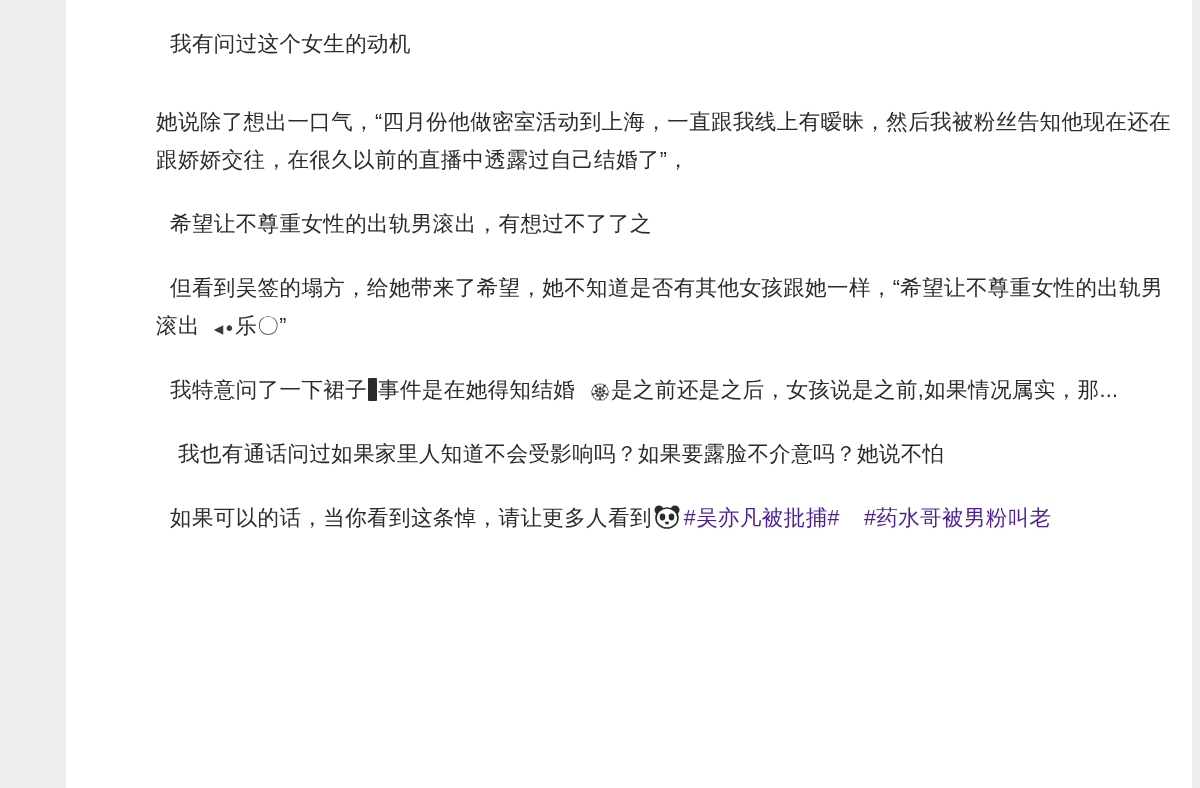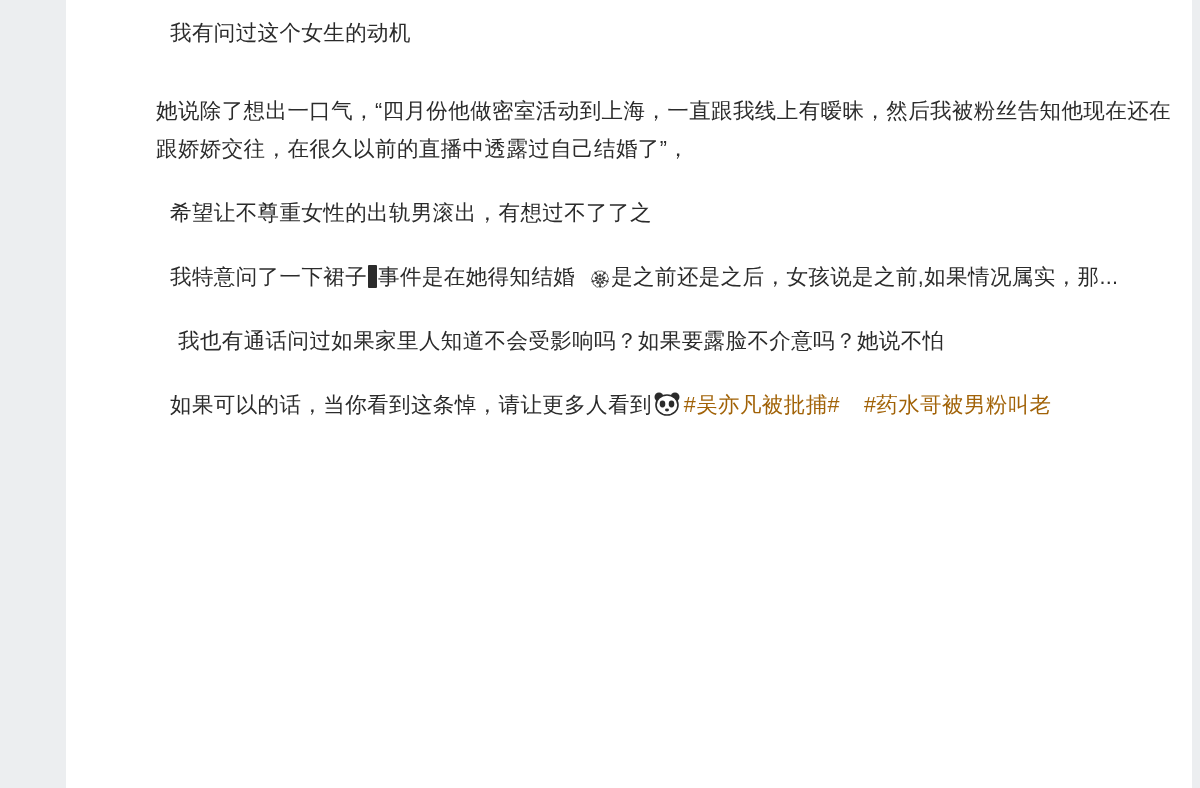--- a/index.html
+++ b/index.html
@@ -36,21 +36,21 @@
     height: 788px;
     background: #eceef0;
   }
   .content {
     position: absolute;
     left: 66px;
     top: 0;
     width: 1126px;
     height: 788px;
     background: #ffffff;
-    padding: 14px 20px 0 90px;
+    padding: 25px 20px 0 90px;
     box-sizing: border-box;
   }
   .para {
     color: #2b2b2b;
     font-size: 21.5px;
     line-height: 38px;
     letter-spacing: 0.4px;
     margin: 0 0 24px 0;
     white-space: normal;
     word-break: break-all;
@@ -91,21 +91,21 @@
   .dark-block {
     display: inline-block;
     width: 9px;
     height: 23px;
     background: #2b2b2b;
     vertical-align: -4px;
     margin: 0 1px;
     border-radius: 1px;
   }
   .hashtag {
-    color: #a16207;
+    color: #4c1d95;
     font-size: 21.5px;
     letter-spacing: 0.4px;
   }
   .hashtag + .hashtag { margin-left: 24px; }
   .panda {
     display: inline-block;
     width: 30px;
     height: 26px;
     vertical-align: -5px;
     margin: 0 2px 0 0;
@@ -120,20 +120,21 @@
   <div class="right-gutter"></div>
 
   <div class="content">
 
     <p class="para p1 indent-2">我有问过这个女生的动机</p>
 
     <p class="para p2 indent-1">她说除了想出一口气，“四月份他做密室活动到上海，一直跟我线上有暧昧，然后我被粉丝告知他现在还在跟娇娇交往，在很久以前的直播中透露过自己结婚了”，</p>
 
     <p class="para p3 indent-2">希望让不尊重女性的出轨男滚出，有想过不了了之</p>
 
+    <p class="para p4 indent-2"><span>但看到吴签的塌方，给她带来了希望，她不知道是否有其他女孩跟她一样，“希望让不尊重女性的出轨男滚出</span><span class="emoji-glyph">◂•</span><span>乐〇”</span></p>
 
     <p class="para p6 indent-2"><span>我特意问了一下裙子</span><span class="dark-block"></span><span>事件是在她得知结婚</span><span class="emoji-small">🏵</span><span>是之前还是之后，女孩说是之前,如果情况属实，那...</span></p>
 
     <p class="para p5 indent-3">我也有通话问过如果家里人知道不会受影响吗？如果要露脸不介意吗？她说不怕</p>
 
 
     <p class="lastline"><span style="margin-left:14px">如果可以的话，当你看到这条悼，请让更多人看到</span><svg class="panda" viewBox="0 0 30 26">
           <ellipse cx="7" cy="6" rx="4.5" ry="4.5" fill="#2b2b2b"></ellipse>
           <ellipse cx="23" cy="6" rx="4.5" ry="4.5" fill="#2b2b2b"></ellipse>
           <ellipse cx="15" cy="14" rx="11" ry="10" fill="#ffffff" stroke="#2b2b2b" stroke-width="1.6"></ellipse>

